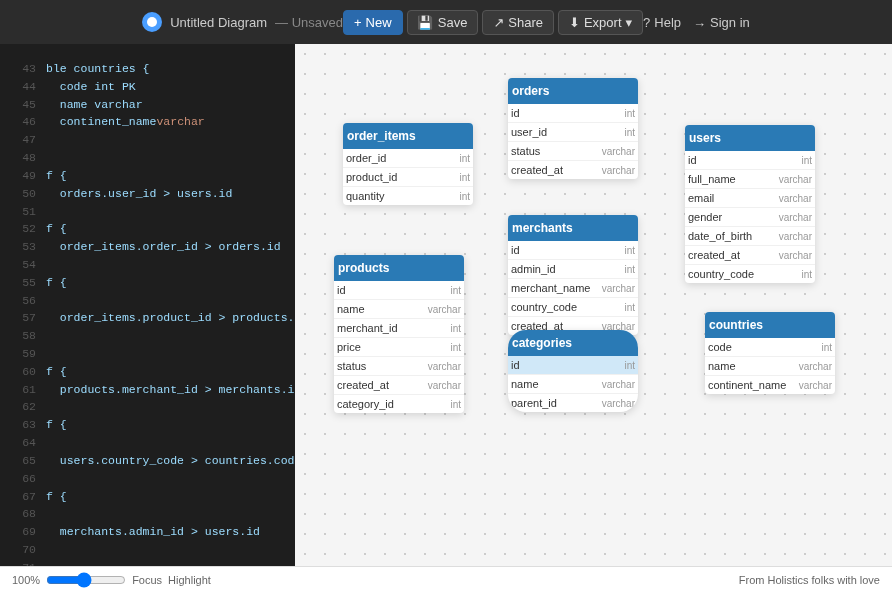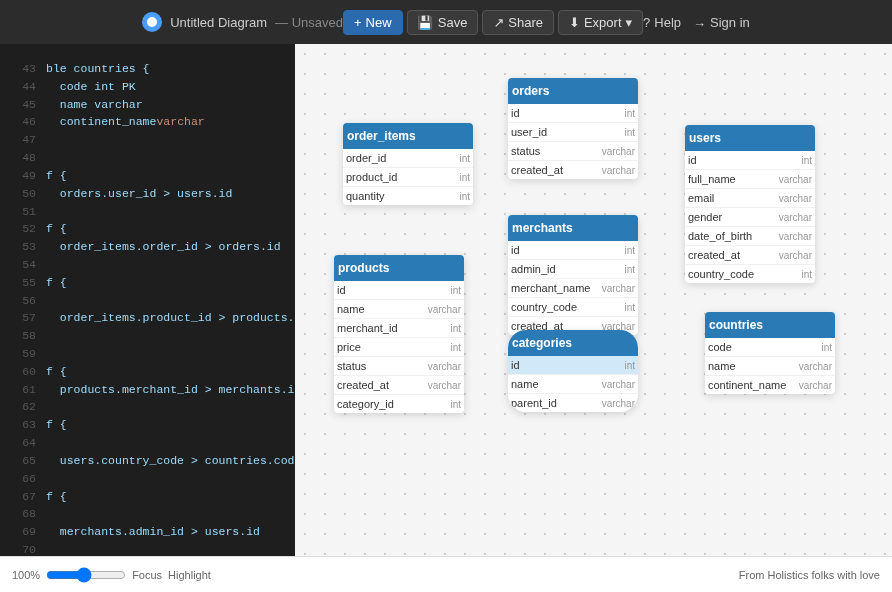--- a/index.html
+++ b/index.html
@@ -68,21 +68,21 @@
       display: flex; justify-content: space-between; align-items: center;
       padding: 3px 3px; font-size: 11px; border-bottom: 1px solid #f0f0f0;
     }
     .db-row:last-child { border-bottom: none; }
     .db-row.selected { background: #d0e8f8; }
     .db-col-name { color: #333; }
     .db-col-type { color: #999; font-size: 10px; }
 
     
     .bottom-bar {
-      height: 36px; background: #fff; border-top: 1px solid #ddd;
+      height: 26px; background: #fff; border-top: 1px solid #ddd;
       display: flex; align-items: center; justify-content: space-between;
       padding: 0 12px; font-size: 11px; color: #666; flex-shrink: 0;
     }
     .zoom-section { display: flex; align-items: center; gap: 6px; }
     .zoom-slider { width: 80px; }
   </style>
 </head>
 <body>
 
 <div class="toolbar">

